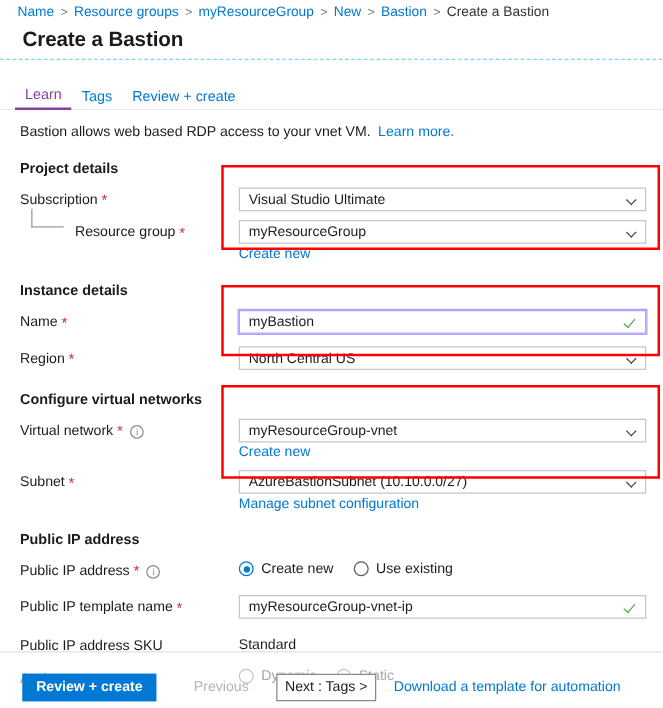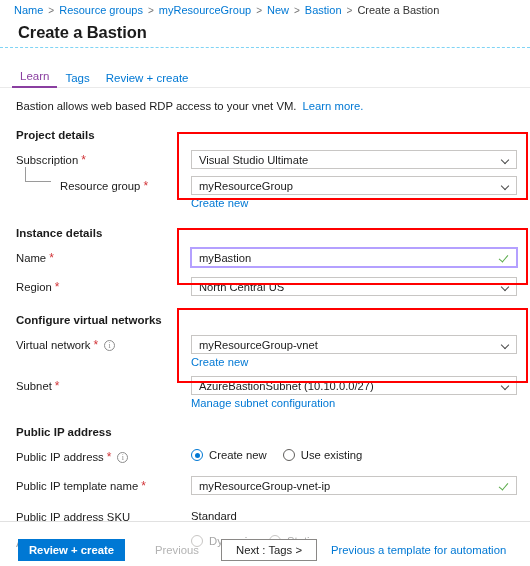--- a/index.html
+++ b/index.html
@@ -299,21 +299,21 @@
     background: transparent;
     border: none;
     width: 76px;
     margin-left: 14px;
     cursor: default;
   }
   .btn-secondary {
     background: #ffffff;
     color: #1b1b1b;
     border: 1px solid #8a8886;
-    width: 96px;
+    width: 80px;
     margin-left: 6px;
   }
   .footer-link {
     color: #0078d4;
     font-size: 11.3px;
     margin-left: 14px;
     cursor: pointer;
   }
 </style>
 </head>
@@ -503,14 +503,14 @@
 
 <div class="redbox" id="rb0" style="left: 177px; top: 132px; width: 351px; height: 68px; border-color: rgb(255, 0, 0);"></div>
 <div class="redbox" id="rb1" style="left: 177px; top: 228px; width: 351px; height: 57px; border-color: rgb(255, 0, 0);"></div>
 <div class="redbox" id="rb2" style="left: 177px; top: 308px; width: 351px; height: 75px; border-color: rgb(255, 0, 0);"></div>
 
 <div class="footer-sep"></div>
 <div class="footer">
   <div class="btn btn-primary">Review + create</div>
   <div class="btn btn-disabled">Previous</div>
   <div class="btn btn-secondary">Next : Tags &gt;</div>
-  <div class="footer-link">Previous a template for automation</div>
+  <div class="footer-link">Download a template for automation</div>
 </div>
 
 </body></html>

